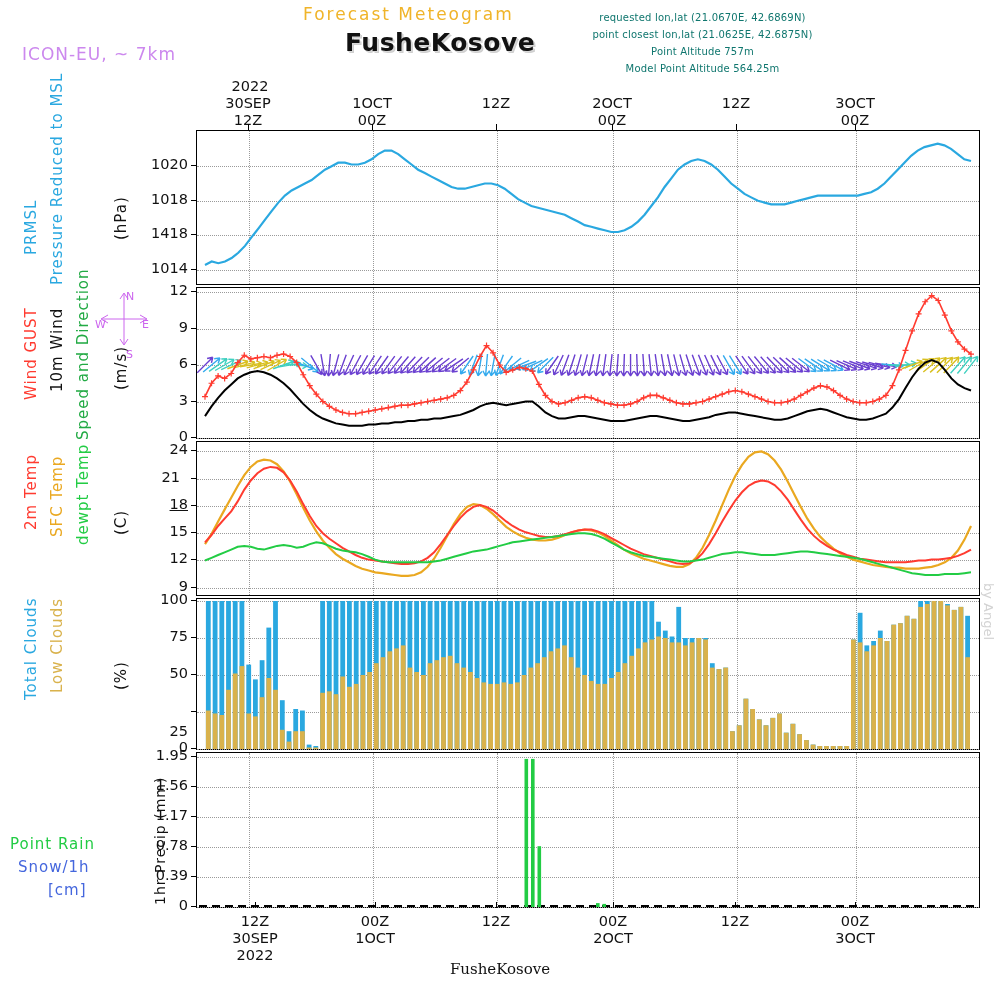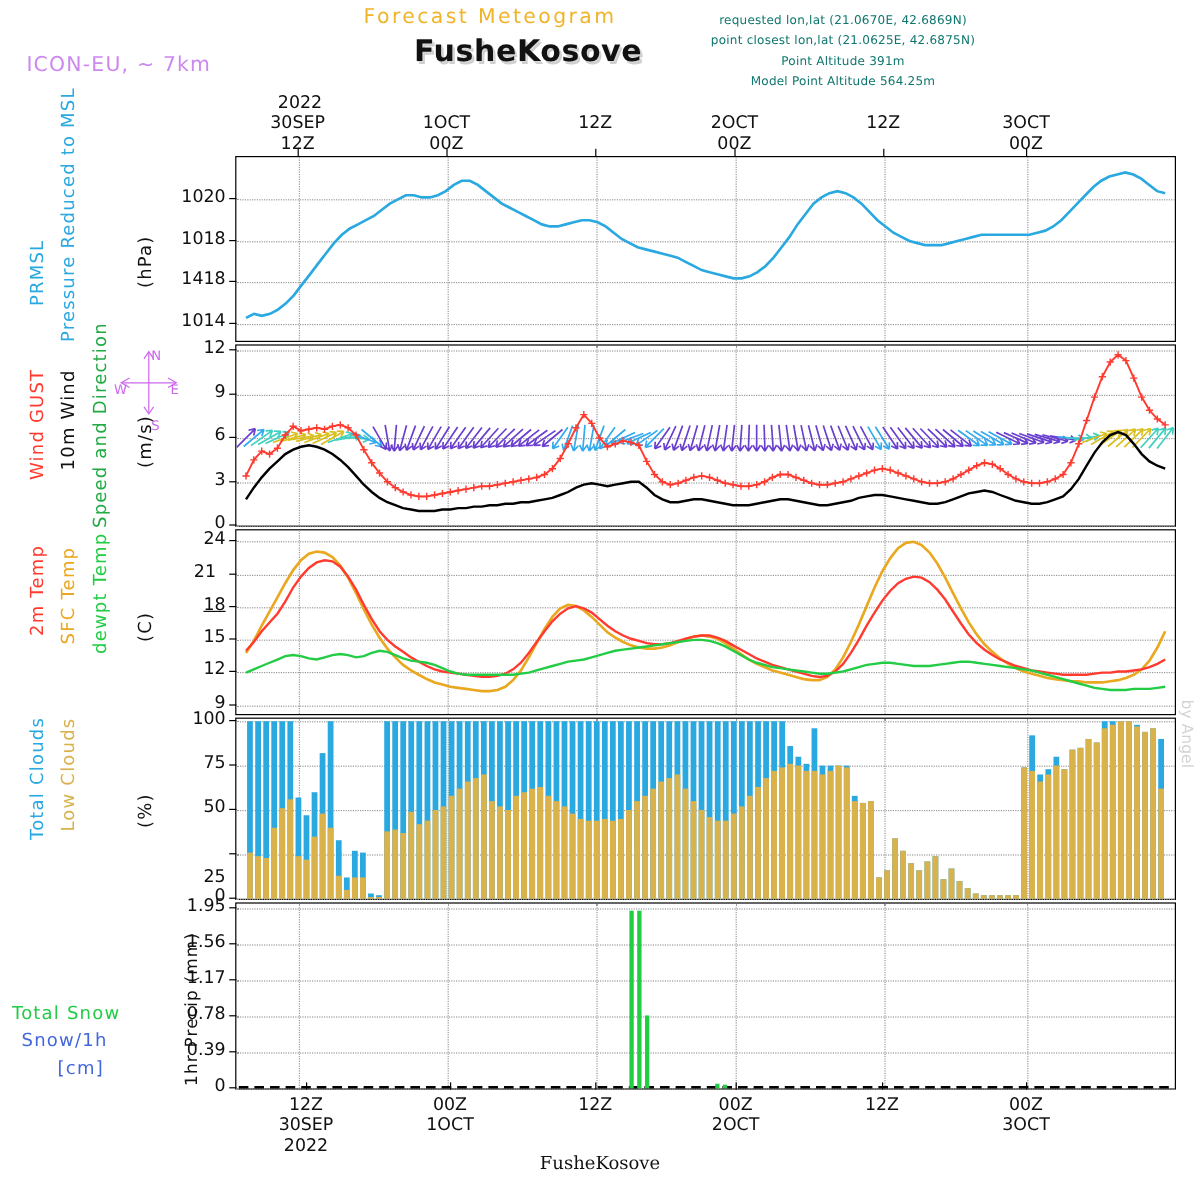--- a/index.html
+++ b/index.html
@@ -39,21 +39,21 @@
   .compass{position:absolute;color:#cc66ee;font-size:11px;}
 </style>
 </head>
 <body>
 
 <div class="abs nowrap" id="hdr-forecast">Forecast Meteogram</div>
 <div class="abs nowrap" id="hdr-title">FusheKosove</div>
 <div class="abs nowrap" id="hdr-model">ICON-EU, ~ 7km</div>
 <div class="abs meta nowrap" id="meta1">requested lon,lat (21.0670E, 42.6869N)</div>
 <div class="abs meta nowrap" id="meta2">point closest lon,lat (21.0625E, 42.6875N)</div>
-<div class="abs meta nowrap" id="meta3">Point Altitude 391m</div>
+<div class="abs meta nowrap" id="meta3">Point Altitude 757m</div>
 <div class="abs meta nowrap" id="meta4">Model Point Altitude 564.25m</div>
 <div id="watermark">by Angel</div>
 
 <div class="ttick" style="left:205px;top:78px;width:90px;">2022</div>
 <div id="top-axis"></div>
 
 <div class="panel" id="panel-pressure" style="top:130px;height:155px;width:784px;">
     <div class="grid-v" style="left: 52px;"></div>
     <div class="grid-v" style="left: 176px;"></div>
     <div class="grid-v" style="left: 300px;"></div>
@@ -629,21 +629,21 @@
 
 <div class="sidelab rot" style="left:22px;top:530px;transform:rotate(-90deg);color:#ff3b30;">2m Temp</div>
 <div class="sidelab rot" style="left:48px;top:537px;transform:rotate(-90deg);color:#eaa820;">SFC Temp</div>
 <div class="sidelab rot" style="left:74px;top:545px;transform:rotate(-90deg);color:#22cc44;">dewpt Temp</div>
 <div class="sidelab rot" style="left:112px;top:535px;transform:rotate(-90deg);color:#111;">(C)</div>
 
 <div class="sidelab rot" style="left:22px;top:700px;transform:rotate(-90deg);color:#2aa8e0;">Total Clouds</div>
 <div class="sidelab rot" style="left:48px;top:693px;transform:rotate(-90deg);color:#d9b24c;">Low Clouds</div>
 <div class="sidelab rot" style="left:112px;top:690px;transform:rotate(-90deg);color:#111;">(%)</div>
 
-<div class="sidelab" style="left:10px;top:835px;color:#22cc44;">Total  Snow</div>
+<div class="sidelab" style="left:10px;top:835px;color:#22cc44;">Point  Rain</div>
 <div class="sidelab" style="left:18px;top:858px;color:#4466dd;">Snow/1h</div>
 <div class="sidelab" style="left:48px;top:881px;color:#4466dd;">[cm]</div>
 <div class="sidelab rot" style="left:152px;top:905px;transform:rotate(-90deg);color:#111;font-size:14px;">1hr Precip (mm)</div>
 
 <div id="bottom-axis"></div>
 <div class="btick" style="left:205px;top:947px;width:100px;text-align:center;">2022</div>
 <div id="footer-name">FusheKosove</div>
 
 <div class="ttick" style="left: 203px; top: 95px; width: 90px;">
     <div>30SEP</div>

